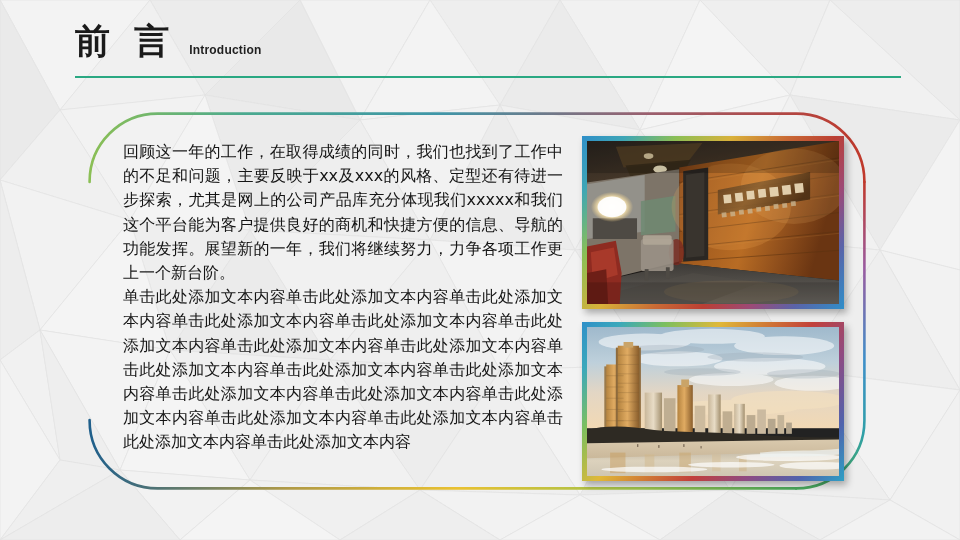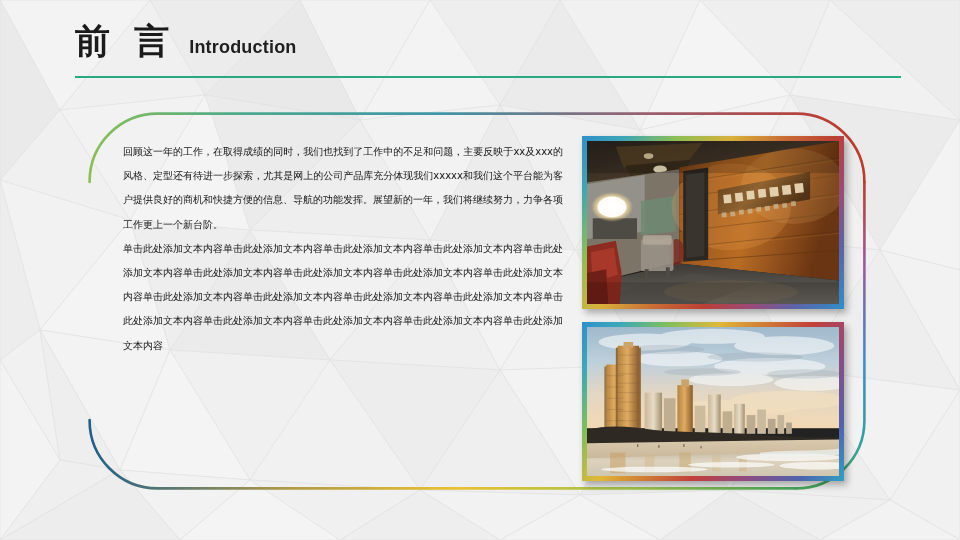--- a/index.html
+++ b/index.html
@@ -45,21 +45,21 @@
   .title-cn {
     font-family: "DejaVu Sans", "Liberation Sans", sans-serif;
     font-size: 35px;
     font-weight: bold;
     color: #1a1a1a;
     letter-spacing: 6px;
     line-height: 1;
   }
   .title-en {
     font-family: "Liberation Sans", "DejaVu Sans", sans-serif;
-    font-size: 18px;
+    font-size: 12px;
     font-weight: bold;
     color: #1f1f1f;
     line-height: 1;
     padding-bottom: 3px;
     letter-spacing: 0.2px;
   }
   .header-rule {
     position: absolute;
     left: 75px;
     top: 76px;
@@ -89,21 +89,21 @@
   
   .text-col {
     position: absolute;
     left: 123px;
     top: 140px;
     width: 440px;
     z-index: 6;
   }
   .para {
     font-family: "DejaVu Sans", "Liberation Sans", sans-serif;
-    font-size: 10px;
+    font-size: 16px;
     line-height: 24.2px;
     color: #151515;
     margin: 0;
     text-align: justify;
     text-justify: inter-character;
     letter-spacing: 0px;
     word-break: break-all;
   }
   .para + .para { margin-top: 0; font-family: Liberation Serif, serif; }
 

